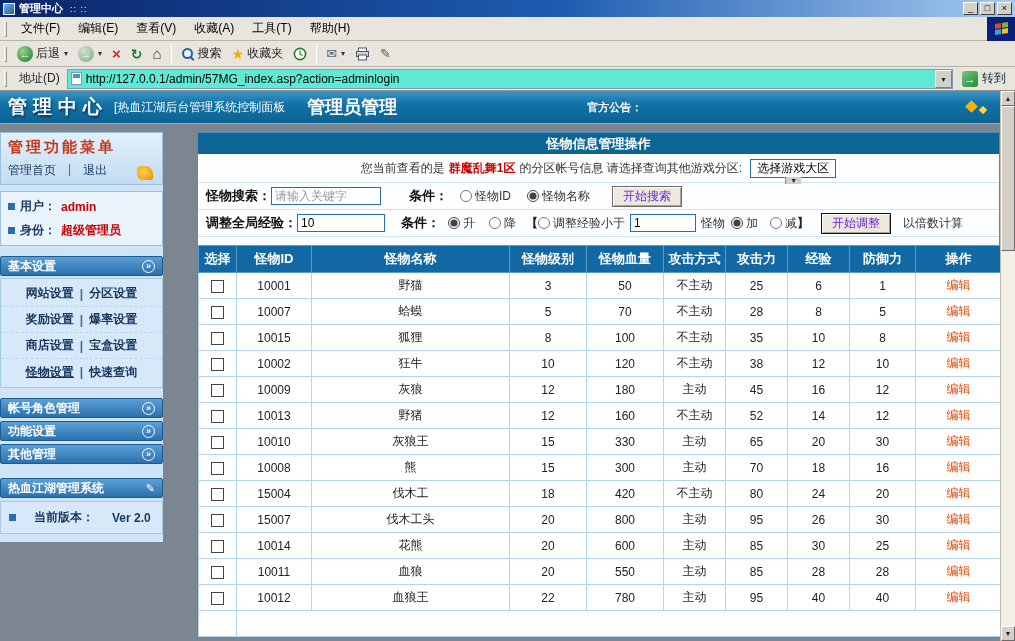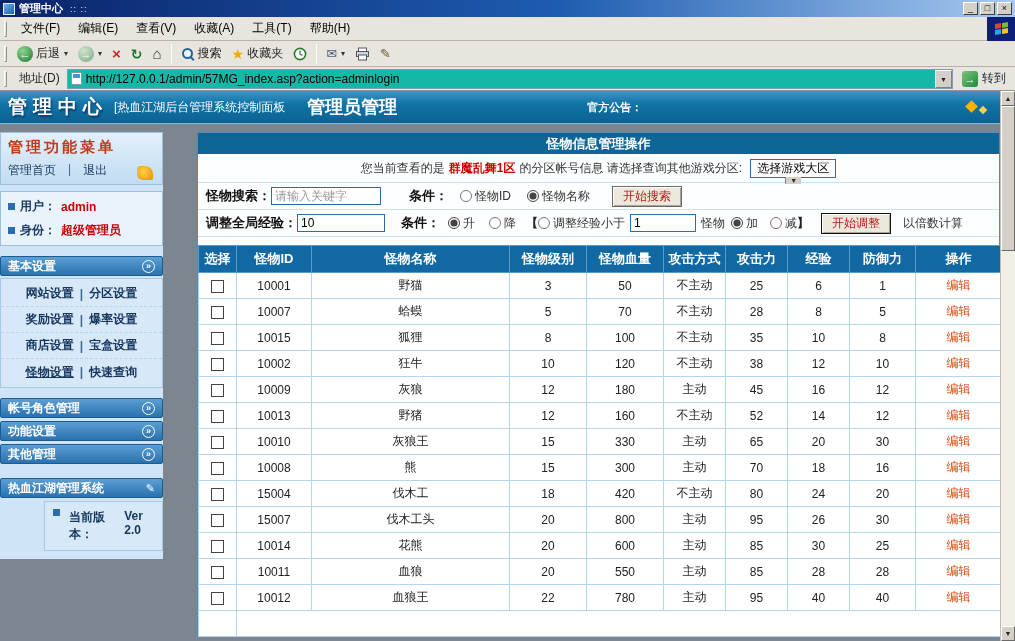--- a/index.html
+++ b/index.html
@@ -48,21 +48,21 @@
   .mag::after { content:""; position:absolute; left:10px; top:9px; width:5px; height:2px;
     background:#2264a0; transform:rotate(45deg); transform-origin:0 0; }
   .star-ic { color:#edae0a; font-size:14px; }
   .mail-ic { color:#51617c; font-size:13px; }
   .pencil-ic { color:#6a5a2a; font-size:13px; }
 
   
   .addressbar { height:24px; background:#e8e5de; border-bottom:1px solid #98948a;
     display:flex; align-items:center; padding:0 4px 0 2px; gap:4px; }
   .addr-label { color:#222; padding:0 3px; }
-  .addr-input-wrap { flex:1; height:20px; background:#14b8a6; border:1px solid #7f9db9;
+  .addr-input-wrap { flex:1; height:20px; background:#5eead4; border:1px solid #7f9db9;
     display:flex; align-items:center; padding-left:3px; }
   .page-ic { width:11px; height:13px; background:#fff; border:1px solid #8899aa; position:relative; margin-right:4px; }
   .page-ic::after { content:""; position:absolute; left:1px; right:1px; top:1px; height:4px; background:#4a90d8; }
   .addr-input { flex:1; border:0; outline:0; font:12px "Liberation Sans","DejaVu Sans",sans-serif;
     color:#000; background:transparent; }
   .addr-drop { width:17px; height:18px; background:#d4d0c8; border:1px solid;
     border-color:#fff #808080 #808080 #fff; font-size:7px; text-align:center; line-height:17px; color:#222; }
   .go-btn { display:flex; align-items:center; gap:4px; padding:0 5px; color:#123; }
   .go-ic { width:16px; height:16px; background:linear-gradient(135deg,#7cc47c,#1d8a3c); border-radius:3px;
     color:#fff; font-size:11px; font-weight:bold; display:inline-flex; align-items:center; justify-content:center; }
@@ -104,21 +104,21 @@
     border-radius:2px; cursor:pointer; }
   .chev-ic { margin-left:auto; width:13px; height:13px; border:1px solid #fff; border-radius:50%;
     font-size:9px; line-height:11px; text-align:center; color:#fff; font-weight:bold; }
   .pencil-box { margin-left:auto; color:#fff; font-size:11px; }
   .sb-links { background:#d7e9f9; border:1px solid #a9c8e2; margin-top:2px; padding:2px 0; }
   .sb-link-row { display:flex; align-items:center; justify-content:center; gap:6px; height:26px;
     color:#15355e; font-weight:bold; border-bottom:1px dashed #b9d3ea; }
   .sb-link-row:last-child { border-bottom:0; }
   .sb-link.current { text-decoration:underline; }
   .sb-version { background:#d7e9f9; border:1px solid #a9c8e2; margin-top:3px; padding:7px 8px;
-    display:flex; align-items:flex-start; gap:9px; color:#15355e; font-weight:bold;margin-left:44px; }
+    display:flex; align-items:center; gap:18px; color:#15355e; font-weight:bold; }
 
   
   .main { width:803px; margin-left:34px; background:#fdfeff; border:1px solid #4e8cba; border-bottom:0;
     display:flex; flex-direction:column; }
   .main-header { height:21px; background:#0e6697; color:#fff; font-weight:bold; font-size:13px;
     display:flex; align-items:center; justify-content:center; }
   .info-row { height:29px; display:flex; align-items:center; justify-content:center; gap:4px;
     border-bottom:1px solid #cfe2f2; color:#333; }
   .red-bold { color:#cc0000; font-weight:bold; }
   .zone-select { display:inline-flex; align-items:center; border:1px solid #2c6ca8; height:19px;
@@ -129,21 +129,21 @@
   .form-row { display:flex; align-items:center; border-bottom:1px solid #cfe2f2; padding-left:8px;
     height:27px; color:#333; }
   .form-label { font-weight:bold; color:#111; font-size:13px; white-space:nowrap; }
   .text-input { height:18px; border:1px solid #2c6ca8; font-size:12px; padding:0 3px;
     font-family:"Liberation Sans","DejaVu Sans",sans-serif; color:#000; }
   .gray-text { color:#999; }
   .radio { width:12px; height:12px; margin:0 3px 0 0; vertical-align:middle; accent-color:#444; }
   .radio-label { display:inline-flex; align-items:center; white-space:nowrap; cursor:pointer; }
   .win-btn3d { height:21px; padding:0 10px; background:#ece9dc; border:1px solid #6a6a6a;
     box-shadow:inset 1px 1px 0 #fff, inset -1px -1px 0 #a8a49a; font-size:12px;
-    font-family:"Liberation Sans","DejaVu Sans",sans-serif; color:#b91c1c; cursor:pointer; white-space:nowrap; }
+    font-family:"Liberation Sans","DejaVu Sans",sans-serif; color:#6d28d9; cursor:pointer; white-space:nowrap; }
   .btn-strong { border:1px solid #111; }
   .bracket { font-weight:bold; color:#222; }
   .table-gap { height:8px; }
 
   
   .monster-table { width:100%; border-collapse:collapse; table-layout:fixed; }
   .monster-table th { background:#1168a2; color:#fff; font-size:13px; font-weight:bold; height:27px;
     border:1px solid #5a9cc8; text-align:center; }
   .monster-table td { height:26px; text-align:center; border:1px solid #b5d5ec; color:#222;
     background:#fff; font-size:12px; overflow:hidden; white-space:nowrap; }

